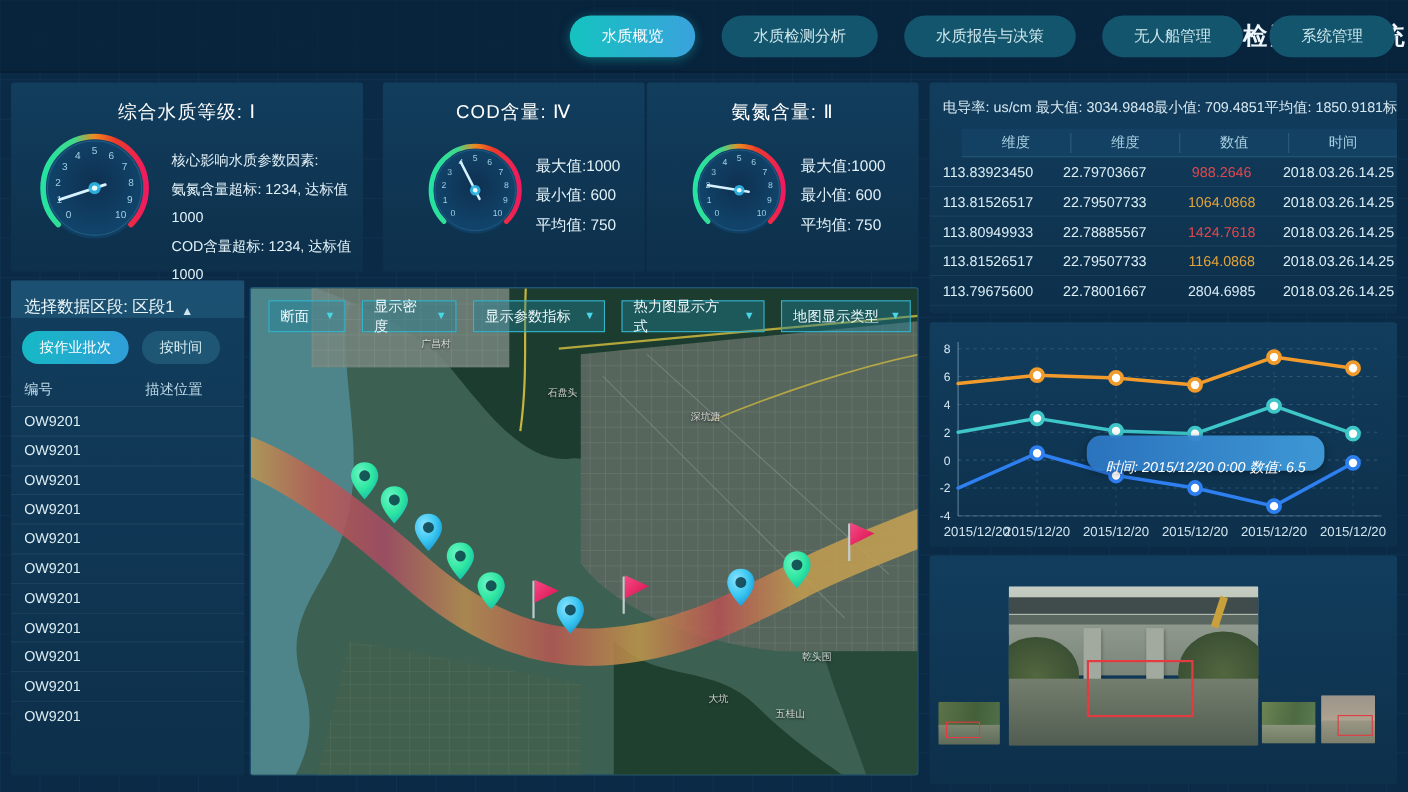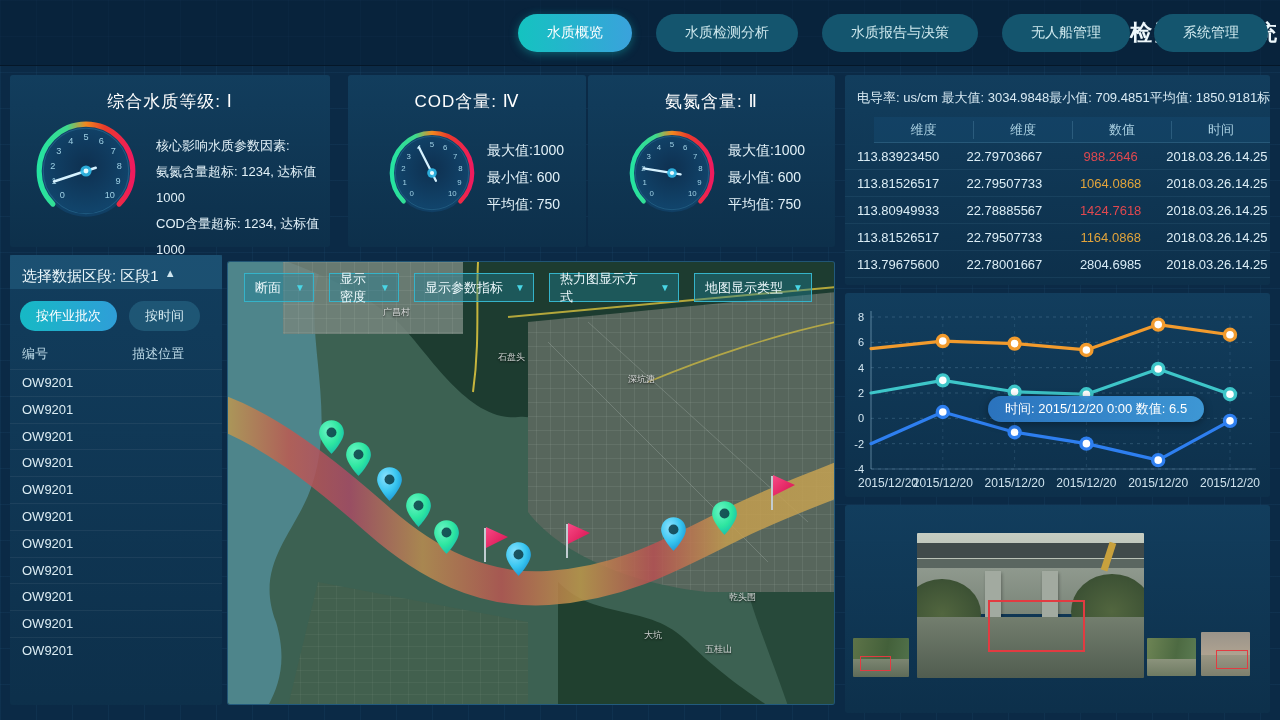--- a/index.html
+++ b/index.html
@@ -33,22 +33,22 @@
   .gauge-box { position:absolute; }
   .gauge-text { position:absolute; font-size:13px; line-height:26px; color:#e2f1f8; }
   .gauge-stats { position:absolute; font-size:14px; line-height:27px; color:#e2f1f8; }
   
   #cond-summary { font-size:13px; color:#d7e9f2; padding:14px 10px 10px 12px; white-space:nowrap; overflow:hidden; }
   .trow { display:flex; height:27px; align-items:center; border-bottom:1px solid rgba(120,180,210,.10); }
   .trow.thead { height:26px; color:#a9cfe0; background:rgba(22,76,112,.45); border-bottom:1px solid rgba(120,180,210,.2);margin-left:29px;}
   .tcell { width:25%; text-align:center; font-size:13px; }
   .trow.thead .tcell + .tcell { border-left:1px solid rgba(130,190,220,.22); }
   
-  #seg-header { height:34px; background:rgba(36,96,132,.55); display:flex; align-items:flex-start;
-    padding:12px 12px; font-size:15px; color:#eaf6fa; cursor:pointer; }
+  #seg-header { height:34px; background:rgba(36,96,132,.55); display:flex; align-items:flex-end;
+    padding:0 12px; font-size:15px; color:#eaf6fa; cursor:pointer; }
   #seg-collapse { margin-left:6px; font-size:11px; color:#cfe6ef; }
   #seg-buttons { display:flex; gap:12px; padding:12px 10px 4px 10px; }
   .seg-btn { height:30px; border:none; border-radius:15px; padding:0 16px; font-size:13px;
     font-family:inherit; cursor:pointer; background:rgba(64,150,180,.30); color:#d6ecf2; }
   .seg-btn.active { background:linear-gradient(90deg,#16b9c5,#2f9ed8); color:#fff; }
   #seg-thead { display:grid; grid-template-columns:1.1fr 1fr .8fr; padding:10px 12px 6px 12px;
     font-size:13px; color:#bcd9e6; }
   #seg-thead span:nth-child(2){ text-align:right; }
   #seg-thead span:nth-child(3){ text-align:left; }
   #seg-list { list-style:none; }
@@ -60,22 +60,22 @@
   .map-dd { height:29px; display:flex; align-items:center; justify-content:space-between;
     background:rgba(30,130,155,.40); border:1px solid #35b3c9; color:#ecf8fb; font-size:13px;
     padding:0 8px 0 10px; cursor:pointer; backdrop-filter:none; }
   .dd-arrow { color:#49d6e6; font-size:10px; margin-left:10px; }
   .map-pin { position:absolute; width:27px; height:36px; cursor:pointer; }
   .map-flag { position:absolute; width:30px; height:42px; cursor:pointer; }
   .map-label { position:absolute; font-size:9px; color:rgba(255,255,255,.78); text-shadow:0 1px 2px rgba(0,0,0,.8); }
   
   .chart-tooltip { position:absolute; left:143px; top:103px; height:26px; border-radius:13px;
     background:linear-gradient(90deg,rgba(44,118,195,.95),rgba(64,156,219,.95));
-    color:#fff; font-size:13px; line-height:26px; padding:0 17px; white-space:nowrap;
-    box-shadow:0 2px 8px rgba(0,0,0,.35); }
+    color:#fff; font-size:13px; line-height:26px; padding:16px 17px; white-space:nowrap;
+    box-shadow:0 2px 8px rgba(0,0,0,.35);font-style:italic; }
   
   .photo { position:absolute; overflow:hidden; border-radius:1px; }
   .ph-sky { position:absolute; left:0; top:0; width:100%; height:30%;
     background:linear-gradient(#c6cdc2,#aeb9ae); }
   .ph-deck { position:absolute; left:0; top:7%; width:100%; height:10%; background:#404b4b; }
   .ph-deck2 { position:absolute; left:0; top:18%; width:100%; height:6%; background:#5a6660; }
   .ph-mid { position:absolute; left:0; top:24%; width:100%; height:32%;
     background:linear-gradient(#8f998e,#7a8578); }
   .ph-pillar { position:absolute; top:26%; width:7%; height:34%; background:#a2aaa0; box-shadow:1px 2px 3px rgba(0,0,0,.3);}
   .ph-green { position:absolute; border-radius:50%; background:radial-gradient(#52663f,#3c5134 70%); }
@@ -360,21 +360,21 @@
     <path d="M280,55 L608,25" stroke="#d9c23f" stroke-width="2" fill="none" opacity="0.8"></path>
     <path d="M420,120 C480,95 550,72 608,60" stroke="#d9c23f" stroke-width="1.6" fill="none" opacity="0.7"></path>
     <path d="M320,80 L540,300 M360,60 L580,260" stroke="rgba(220,230,225,.2)" stroke-width="1" fill="none"></path>
     <path d="M-8,150 C40,168 90,205 150,258 C200,302 255,330 320,326 C390,322 440,295 505,262 C550,240 585,228 616,215" stroke="url(#heatGrad)" stroke-width="34" fill="none" stroke-linecap="round" opacity="0.82"></path>
   </svg>
   <div id="map-dropdowns">
       <div class="map-dd" style="width: 70px;">
         <span>断面</span>
         <span class="dd-arrow">▼</span>
       </div>
-      <div class="map-dd" style="width: 70px;">
+      <div class="map-dd" style="width: 86px;">
         <span>显示密度</span>
         <span class="dd-arrow">▼</span>
       </div>
       <div class="map-dd" style="width: 120px;">
         <span>显示参数指标</span>
         <span class="dd-arrow">▼</span>
       </div>
       <div class="map-dd" style="width: 130px;">
         <span>热力图显示方式</span>
         <span class="dd-arrow">▼</span>

